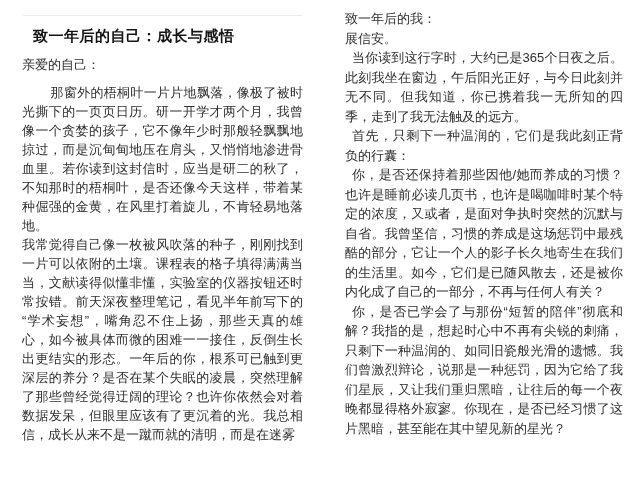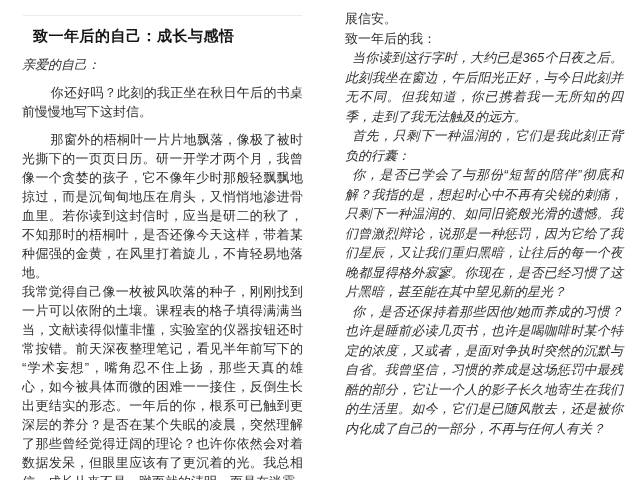--- a/index.html
+++ b/index.html
@@ -33,53 +33,52 @@
   }
   .title {
     margin: 26px 6px 0;
     text-indent: 5px;
     font-size: 15px;
     line-height: 20px;
     font-weight: 700;
     color: #141414;
     letter-spacing: 0.5px;
   }
-  .greet { margin: 9px 0 0; font-style: italic; }
+  .greet { margin: 9px 0 0; }
   .para  { margin: 9px 0 0; }
   .para.indent2 { text-indent: 2.2em; }
   .para.tight   { margin-top: 0; }
   
   .col-right {
     position: absolute;
     left: 345px; top: 9px;
     width: 278px;
     color: #2f2f2f;
     font-size: 13px;
     line-height: 19.5px;
     text-align: justify;
   }
   .rline { margin: 0; }
-  .rpara { margin: 0; text-indent: 7px; font-style: italic; }
+  .rpara { margin: 0; text-indent: 7px; }
 </style>
 </head>
 <body>
 
 <div class="canvas">
 
   <section class="col-left">
     <div class="divider"></div>
     <h1 class="title">致一年后的自己：成长与感悟</h1>
     <p class="greet">亲爱的自己：</p>
-    <p class="para indent2">你还好吗？此刻的我正坐在秋日午后的书桌前慢慢地写下这封信。</p>
     <p class="para indent2">那窗外的梧桐叶一片片地飘落，像极了被时光撕下的一页页日历。研一开学才两个月，我曾像一个贪婪的孩子，它不像年少时那般轻飘飘地掠过，而是沉甸甸地压在肩头，又悄悄地渗进骨血里。若你读到这封信时，应当是研二的秋了，不知那时的梧桐叶，是否还像今天这样，带着某种倔强的金黄，在风里打着旋儿，不肯轻易地落地。</p>
     <p class="para tight">我常觉得自己像一枚被风吹落的种子，刚刚找到一片可以依附的土壤。课程表的格子填得满满当当，文献读得似懂非懂，实验室的仪器按钮还时常按错。前天深夜整理笔记，看见半年前写下的“学术妄想”，嘴角忍不住上扬，那些天真的雄心，如今被具体而微的困难一一接住，反倒生长出更结实的形态。一年后的你，根系可已触到更深层的养分？是否在某个失眠的凌晨，突然理解了那些曾经觉得迂阔的理论？也许你依然会对着数据发呆，但眼里应该有了更沉着的光。我总相信，成长从来不是一蹴而就的清明，而是在迷雾</p>
   </section>
 
   <section class="col-right">
+    <p class="rline">致一年后的我：</p>
     <p class="rline">展信安。</p>
-    <p class="rline">致一年后的我：</p>
     <p class="rpara">当你读到这行字时，大约已是365个日夜之后。此刻我坐在窗边，午后阳光正好，与今日此刻并无不同。但我知道，你已携着我一无所知的四季，走到了我无法触及的远方。</p>
     <p class="rpara">首先，只剩下一种温润的，它们是我此刻正背负的行囊：</p>
+    <p class="rpara">你，是否还保持着那些因他/她而养成的习惯？也许是睡前必读几页书，也许是喝咖啡时某个特定的浓度，又或者，是面对争执时突然的沉默与自省。我曾坚信，习惯的养成是这场惩罚中最残酷的部分，它让一个人的影子长久地寄生在我们的生活里。如今，它们是已随风散去，还是被你内化成了自己的一部分，不再与任何人有关？</p>
     <p class="rpara">你，是否已学会了与那份“短暂的陪伴”彻底和解？我指的是，想起时心中不再有尖锐的刺痛，只剩下一种温润的、如同旧瓷般光滑的遗憾。我们曾激烈辩论，说那是一种惩罚，因为它给了我们星辰，又让我们重归黑暗，让往后的每一个夜晚都显得格外寂寥。你现在，是否已经习惯了这片黑暗，甚至能在其中望见新的星光？</p>
-    <p class="rpara">你，是否还保持着那些因他/她而养成的习惯？也许是睡前必读几页书，也许是喝咖啡时某个特定的浓度，又或者，是面对争执时突然的沉默与自省。我曾坚信，习惯的养成是这场惩罚中最残酷的部分，它让一个人的影子长久地寄生在我们的生活里。如今，它们是已随风散去，还是被你内化成了自己的一部分，不再与任何人有关？</p>
   </section>
 
 </div>
 
 </body></html>

